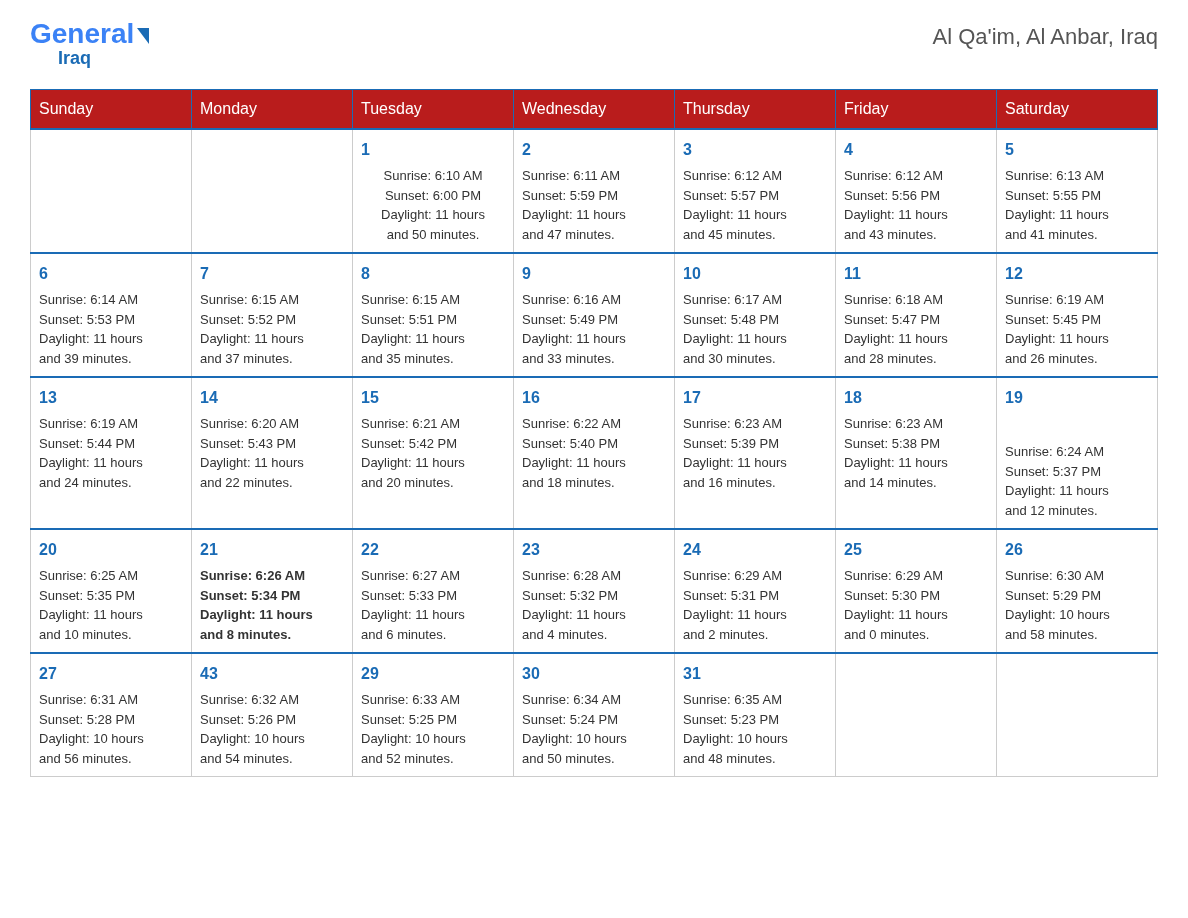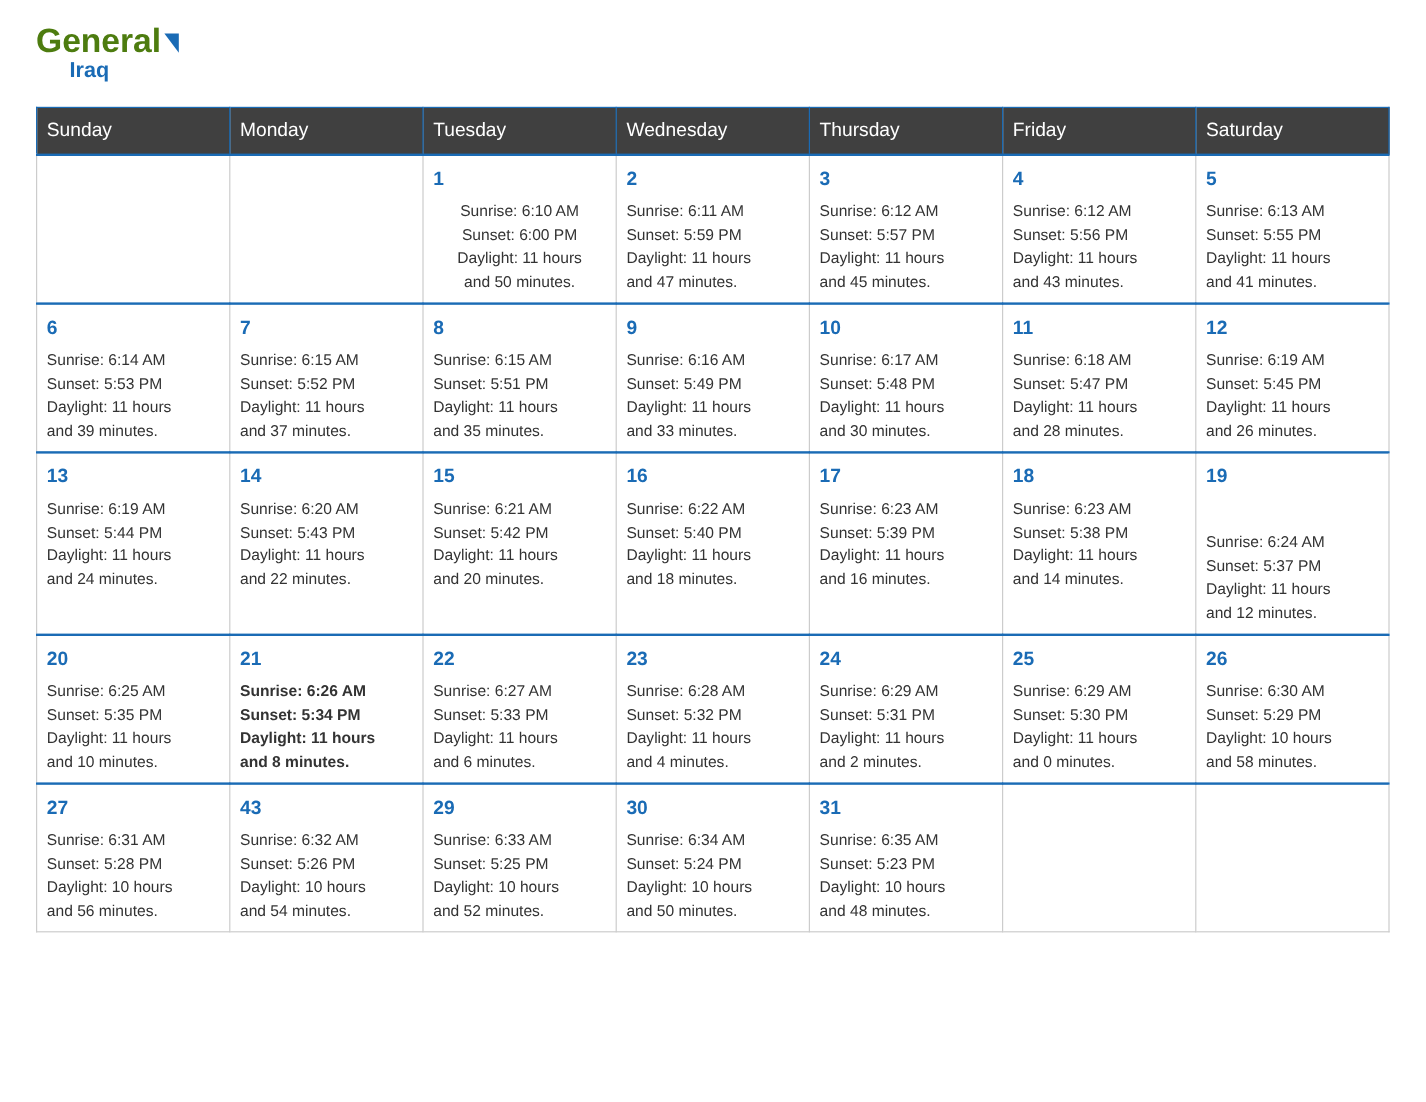--- a/index.html
+++ b/index.html
@@ -18,21 +18,21 @@
       margin-bottom: 20px;
     }
     .logo {
       display: flex;
       flex-direction: column;
       align-items: flex-start;
     }
     .logo-general {
       font-size: 28px;
       font-weight: bold;
-      color: #4d7c0f;
+      color: #3b82f6;
       line-height: 1;
     }
     .logo-blue {
       font-size: 18px;
       color: #1a6bb5;
       font-weight: bold;
       margin-left: 28px;
     }
     .title-area {
       text-align: right;
@@ -47,21 +47,21 @@
       font-size: 22px;
       color: #555;
       margin-top: 4px;
     }
     .calendar {
       width: 100%;
       border-collapse: collapse;
       border: 1px solid #ccc;
     }
     .calendar thead th {
-      background-color: #404040;
+      background-color: #b91c1c;
       color: #fff;
       padding: 10px 8px;
       font-size: 16px;
       font-weight: normal;
       text-align: left;
       border: 1px solid #1a6bb5;
     }
     .calendar tbody td {
       vertical-align: top;
       padding: 8px;
@@ -97,20 +97,21 @@
 
 <div class="header">
   <div class="logo">
     <div style="display:flex;align-items:center;">
       <span class="logo-general">General</span>
       <span style="display:inline-block;width:0;height:0;border-left:12px solid transparent;border-right:0px solid transparent;border-top:16px solid #1a6bb5;margin-left:3px;margin-top:4px;"></span>
     </div>
     <span class="logo-blue">Iraq</span>
   </div>
   <div class="title-area">
+    <div class="location">Al Qa'im, Al Anbar, Iraq</div>
   </div>
 </div>
 
 <table class="calendar">
   <thead>
     <tr id="dow-row">
     <th>Sunday</th>
         <th>Monday</th>
         <th>Tuesday</th>
         <th>Wednesday</th>

